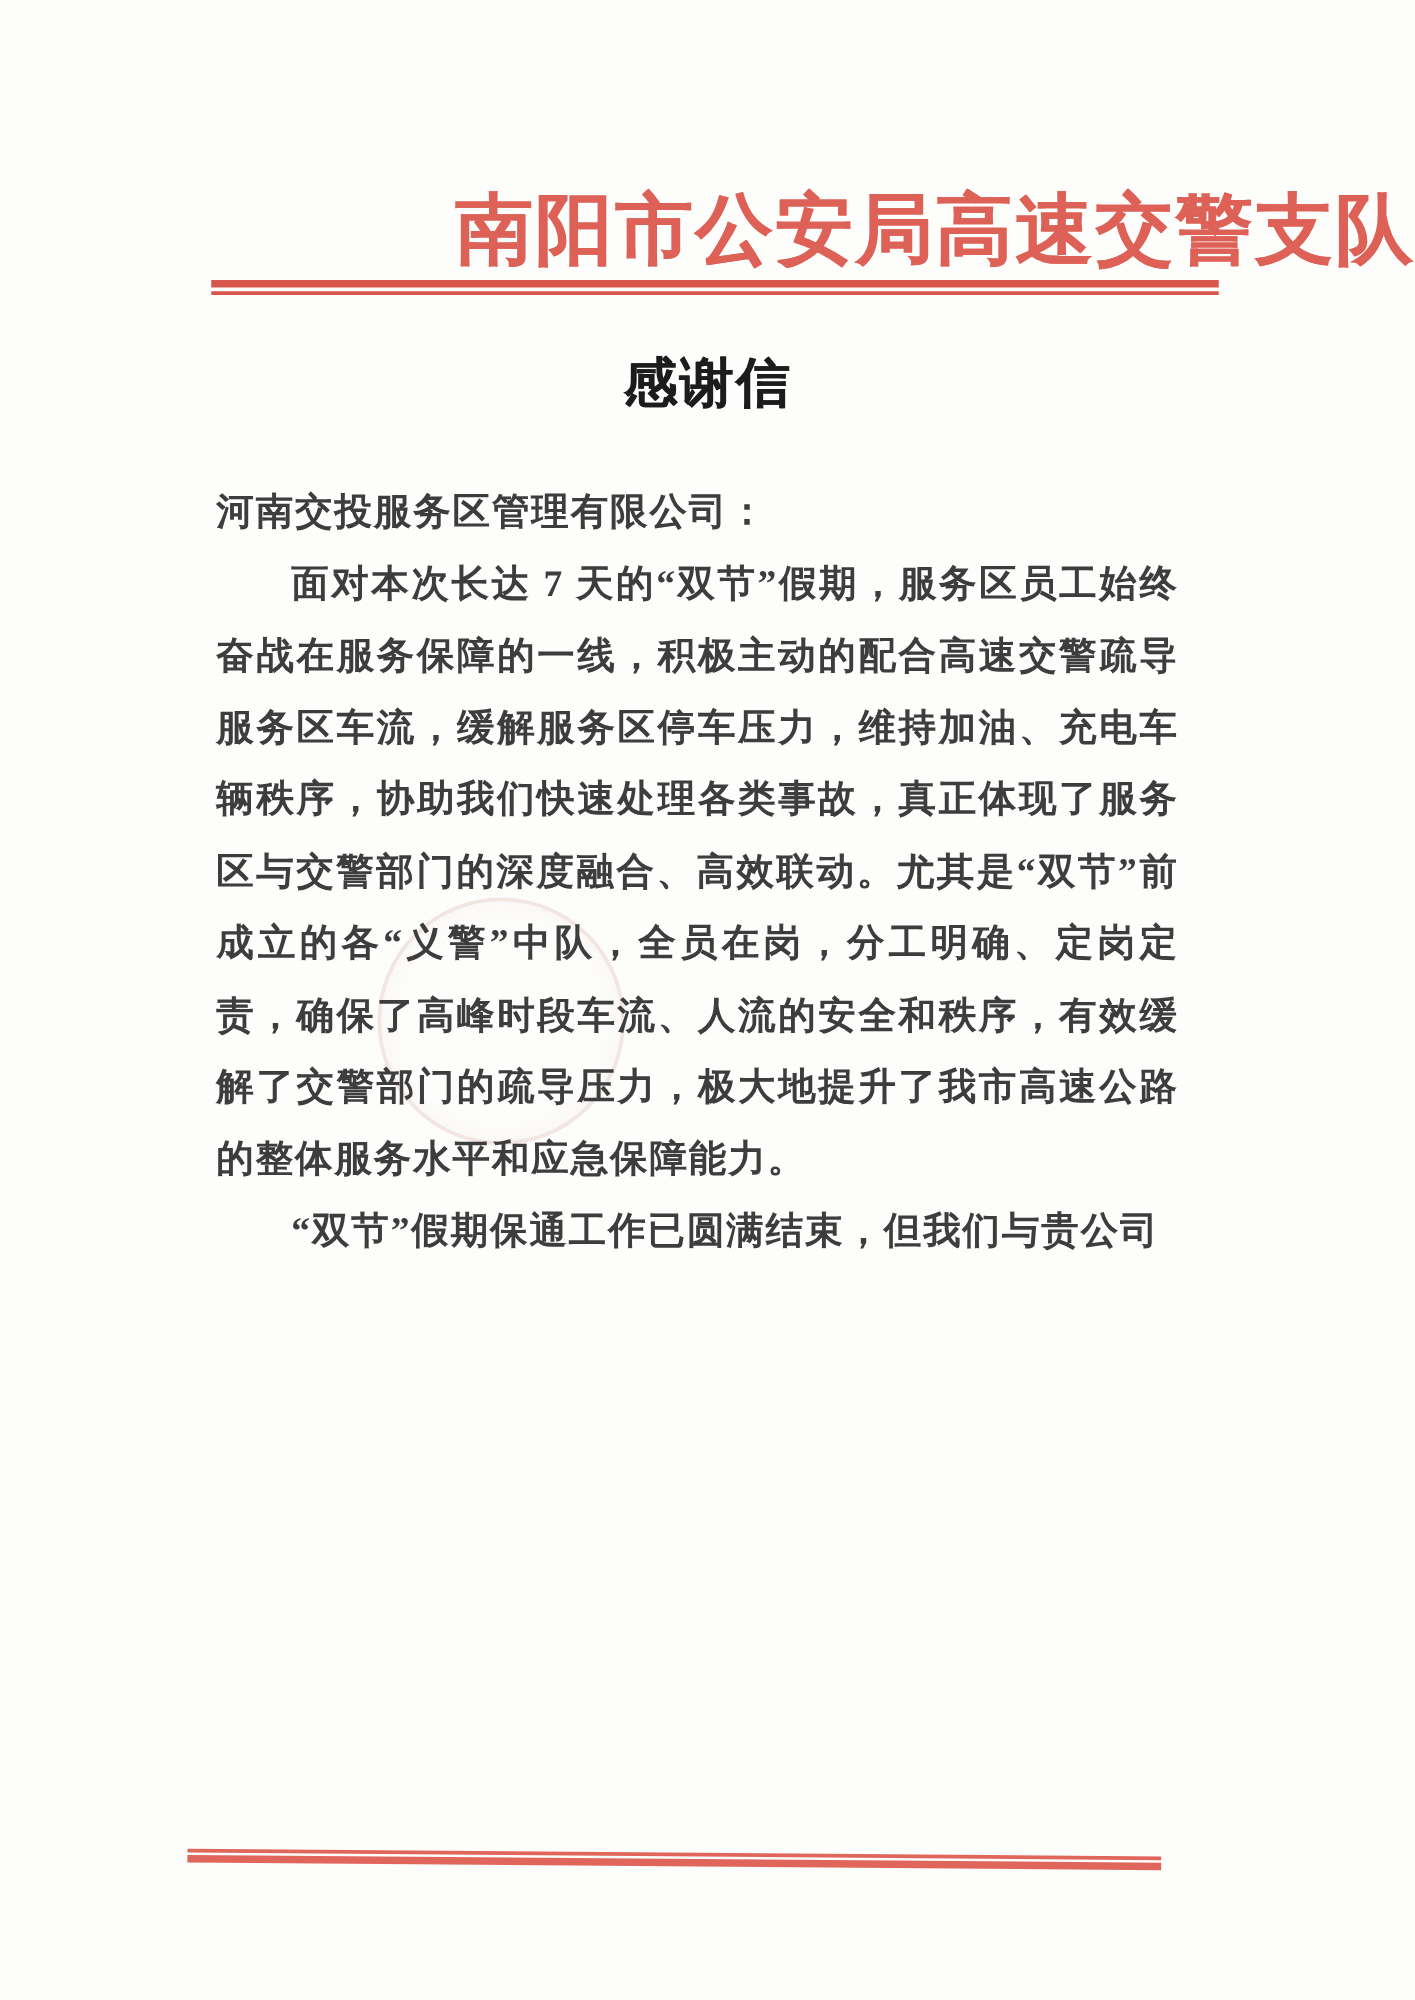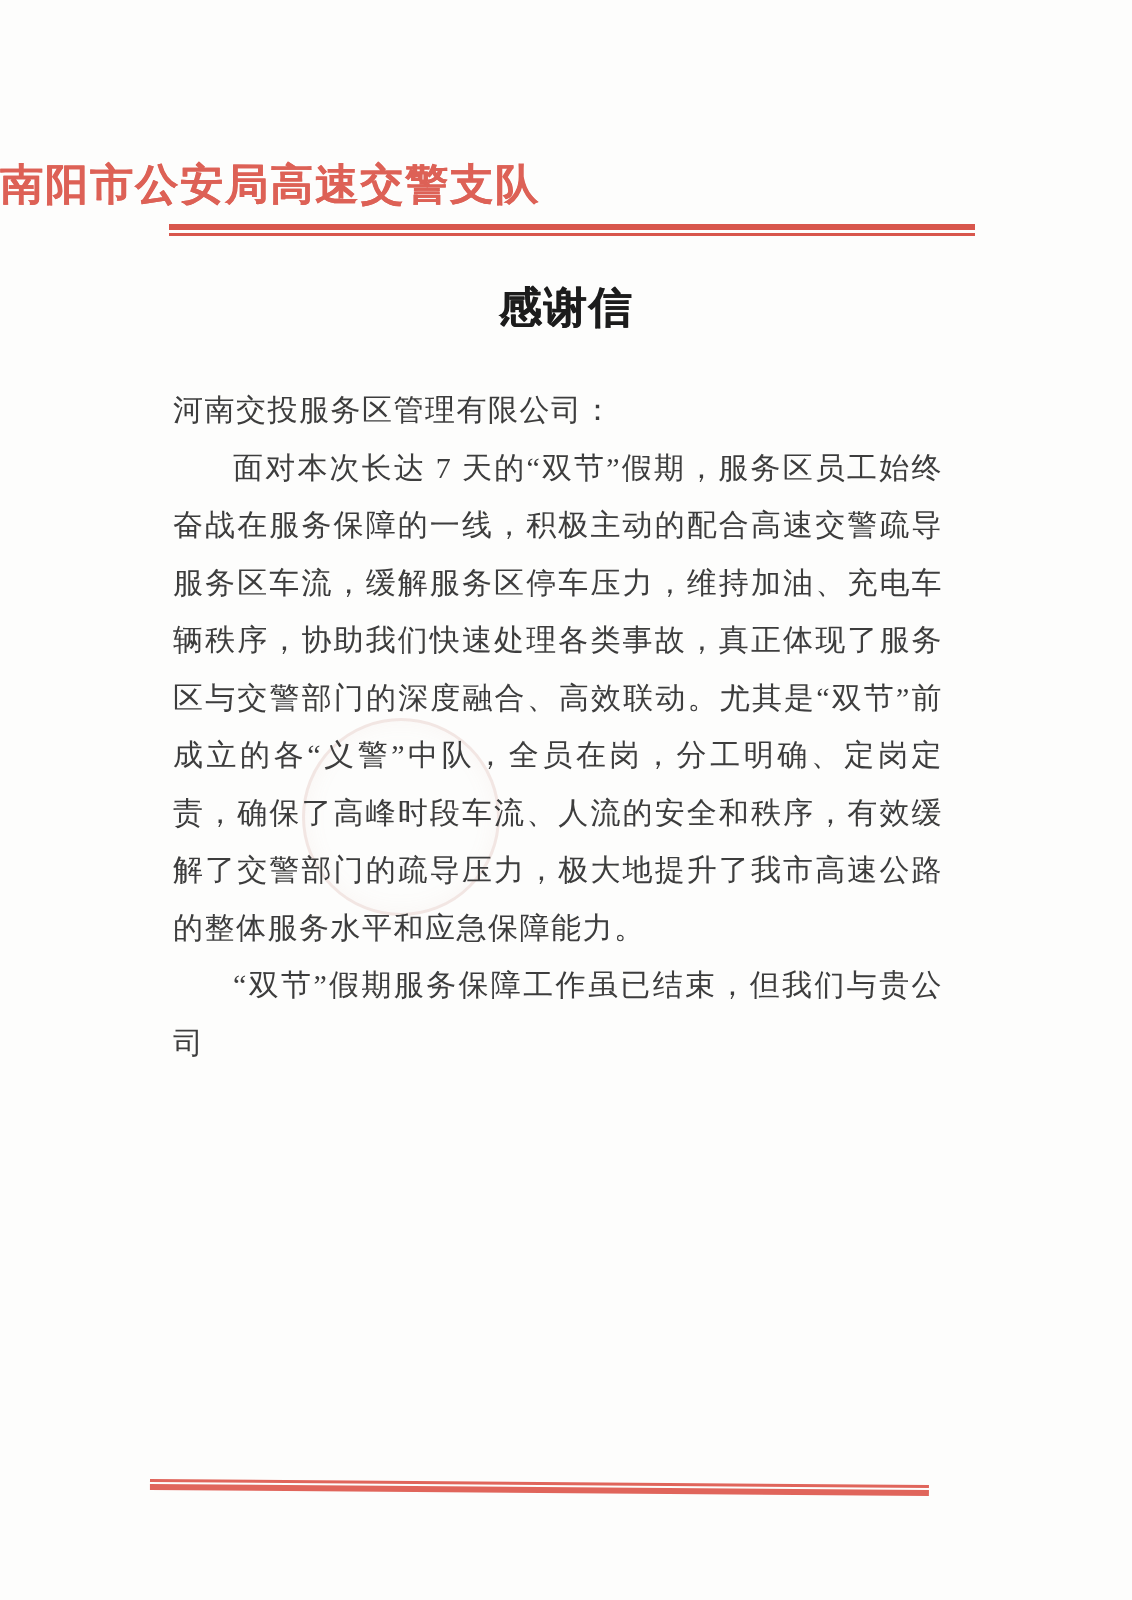--- a/index.html
+++ b/index.html
@@ -14,22 +14,22 @@
     overflow: hidden;
     font-family: "Liberation Serif", "DejaVu Serif", serif;
   }
 
   
   .agency-title {
     position: absolute;
     top: 146px;
     left: 0;
     width: 100%;
-    text-align: left;
-    font-size: 43px;
+    text-align: right;
+    font-size: 62px;
     font-weight: bold;
     line-height: 78px;
     letter-spacing: 2px;
     color: var(--letterhead-red, #dd6156);
     text-shadow: 0.6px 0 0 currentColor;
     white-space: nowrap;
   }
 
   
   .header-rule {
@@ -62,21 +62,21 @@
     position: absolute;
     top: 381px;
     left: 173px;
     width: 770px;
     font-size: 30px;
     line-height: 57.5px;
     letter-spacing: 1.5px;
     color: var(--body-text, #3d3d3d);
     text-align: justify;
   }
-  .body-text p { margin: 0; padding: 0; }
+  .body-text p { margin: 0; padding: 0; font-weight: bold; }
   .body-text p.indent { text-indent: 2em; }
 
   
   .stamp-circle {
     position: absolute;
     left: 302px;
     top: 718px;
     width: 192px;
     height: 192px;
     border-radius: 50%;
@@ -111,21 +111,21 @@
     <div class="rule-thin"></div>
   </div>
 
   <div class="letter-title">感谢信</div>
 
   <div class="stamp-circle"></div>
 
   <div class="body-text">
     <p>河南交投服务区管理有限公司：</p>
     <p class="indent">面对本次长达 7 天的“双节”假期，服务区员工始终奋战在服务保障的一线，积极主动的配合高速交警疏导服务区车流，缓解服务区停车压力，维持加油、充电车辆秩序，协助我们快速处理各类事故，真正体现了服务区与交警部门的深度融合、高效联动。尤其是“双节”前成立的各“义警”中队，全员在岗，分工明确、定岗定责，确保了高峰时段车流、人流的安全和秩序，有效缓解了交警部门的疏导压力，极大地提升了我市高速公路的整体服务水平和应急保障能力。</p>
-    <p class="indent">“双节”假期服务保障工作虽已结束，但我们与贵公司</p>
+    <p class="indent">“双节”假期保通工作已圆满结束，但我们与贵公司</p>
   </div>
 
   <div class="footer-rule">
     <div class="rule-thin"></div>
     <div class="rule-gap"></div>
     <div class="rule-thick"></div>
   </div>
 
 </div>
 

